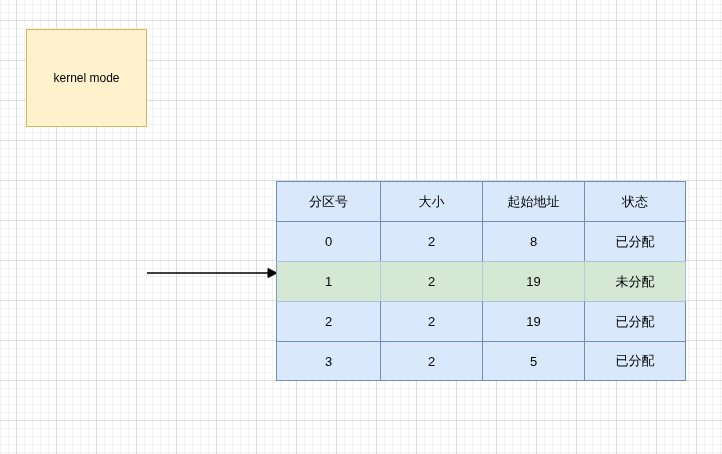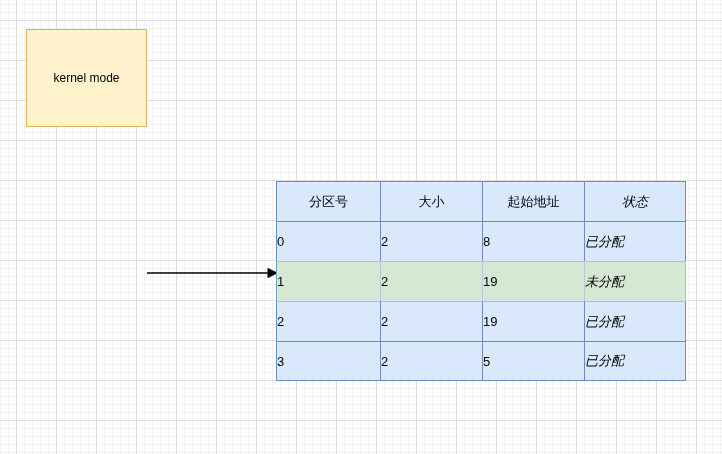--- a/index.html
+++ b/index.html
@@ -46,31 +46,32 @@
 
   
   .ptable {
     position: absolute;
     left: 276px; top: 181px;
     width: 410px; height: 200px;
     border-collapse: separate;
     border-spacing: 0;
     table-layout: fixed;
     font-size: 13px;
+    text-align: center;
   }
   .ptable th, .ptable td {
     font-weight: normal;
     height: 40px;
     background: #DAE8FC;
     border-left: 1px solid #6C8EBF;
     border-top: 1px solid #6C8EBF;
     padding: 0;
     vertical-align: middle;
   }
-  .ptable th:last-child, .ptable td:last-child { border-right: 1px solid #6C8EBF; font-style: italic; }
+  .ptable th:last-child, .ptable td:last-child { border-right: 1px solid #6C8EBF; }
   .ptable tr:last-child td { border-bottom: 1px solid #6C8EBF; }
   .ptable tr.highlight td {
     background: #D5E8D4;
     border-top-color: #abc2da;
     border-left-color: #b6c9dd;
   }
   .ptable tr.highlight td:first-child { border-left-color: #7e9cc2; }
   .ptable tr.highlight td:last-child  { border-right-color: #abc2da; }
   .ptable tr.after-highlight td { border-top-color: #abc2da; }
 </style>

